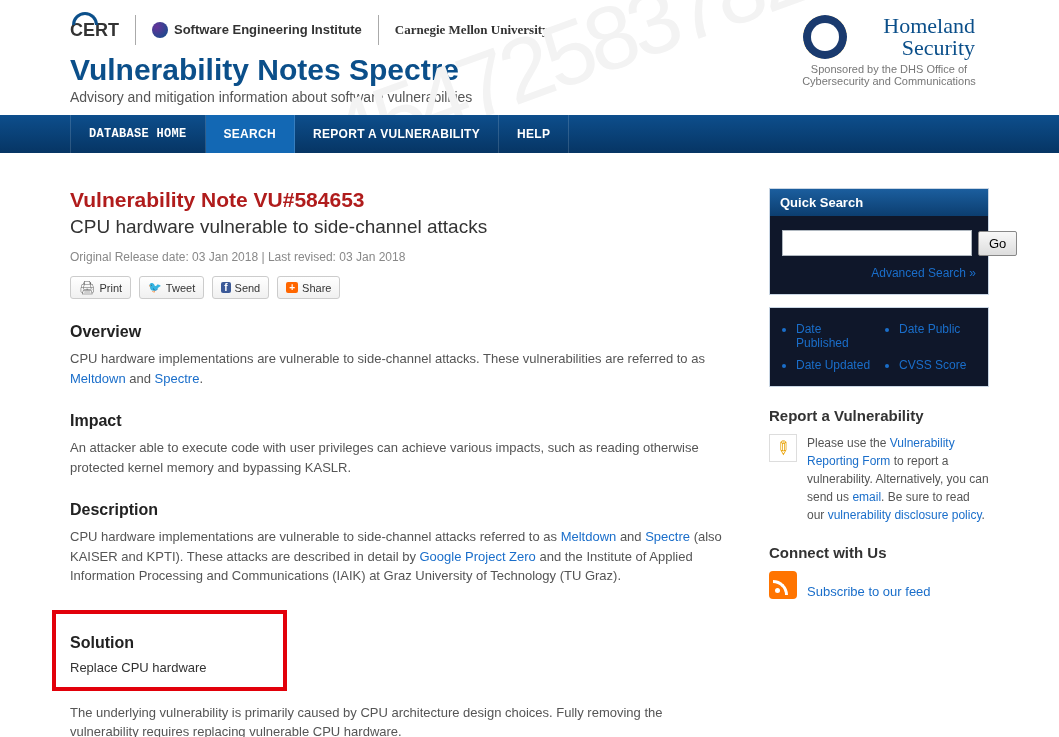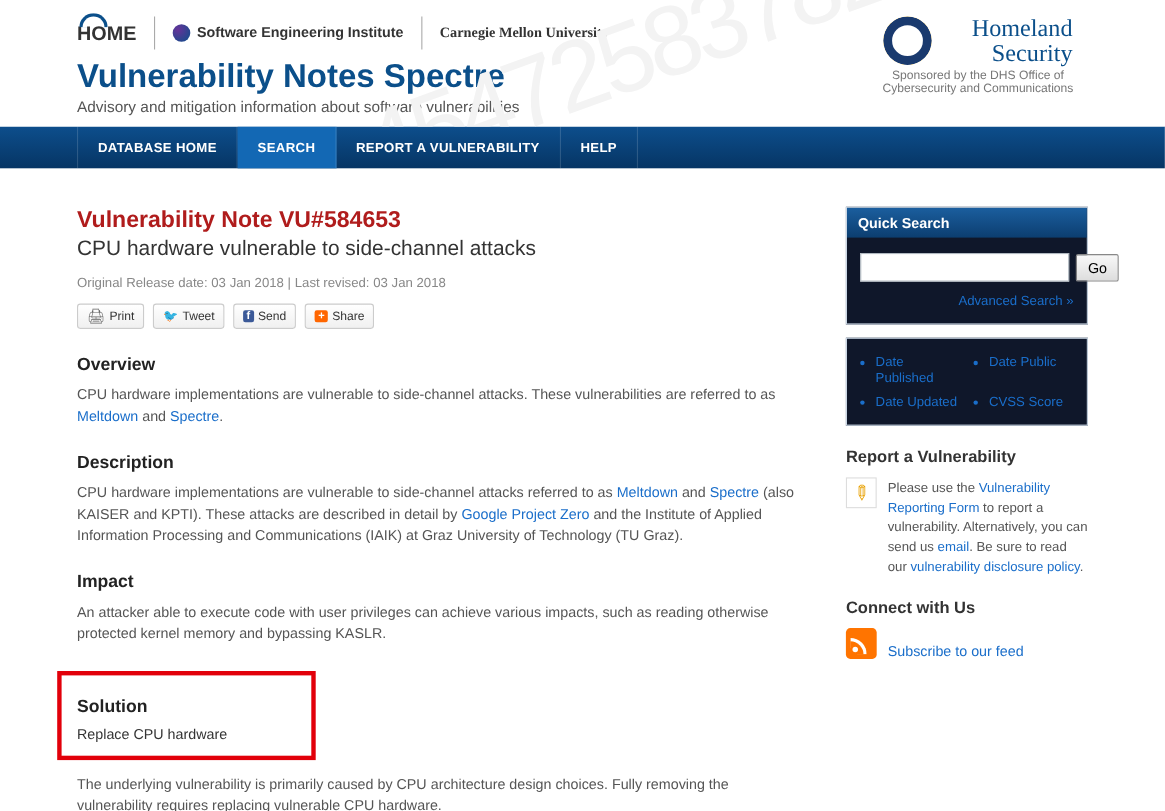--- a/index.html
+++ b/index.html
@@ -22,21 +22,21 @@
   .sponsor { position:absolute; right:70px; top:0; text-align:center; width:200px; }
   .dhs-row { display:flex; align-items:center; justify-content:center; gap:8px; }
   .dhs-seal { width:44px; height:44px; border-radius:50%; background: radial-gradient(circle,#fff 30%,#1a3a6e 31%,#1a3a6e 70%,#c8a030 71%,#c8a030 80%,#1a3a6e 81%); display:inline-block; position:relative; }
   .dhs-seal::after { content:""; position:absolute; inset:8px; border-radius:50%; background:#fff; }
   .dhs-txt { color:#0b4f8a; font-family:"Times New Roman",serif; font-size:22px; line-height:1; text-align:right; }
   .sponsor-line { color:#777; font-size:11px; margin-top:4px; }
 
   .navbar { background: linear-gradient(#0d4e8c,#063564); min-height:36px; }
   .nav-inner { max-width:1059px; margin:0 auto; padding:0 70px; display:flex; }
   .nav-item { color:#fff; font-weight:bold; font-size:12px; padding:12px 18px; border-right:1px solid rgba(255,255,255,0.15); letter-spacing:0.3px; cursor:pointer; }
-  .nav-item:first-child { border-left:1px solid rgba(255,255,255,0.15); }
+  .nav-item:first-child { border-left:1px solid rgba(255,255,255,0.15);font-family:Liberation Mono, monospace; }
   .nav-item.active { background:#1368b4; }
 
   .page { max-width:1059px; margin:0 auto; padding:35px 70px; display:flex; gap:40px; }
   .main { flex:1; min-width:0; }
   .side { width:220px; flex-shrink:0; }
 
   .vuln-title { color:#b01c1c; font-size:21px; font-weight:bold; }
   .vuln-sub { color:#333; font-size:19px; margin-top:4px; }
   .dates { color:#888; font-size:12px; margin-top:12px; }
   .share-row { display:flex; gap:8px; margin-top:12px; }
@@ -71,21 +71,21 @@
   .rss-ico::before { content:""; position:absolute; left:6px; bottom:6px; width:5px; height:5px; background:#fff; border-radius:50%; }
   .rss-ico::after { content:""; position:absolute; left:4px; bottom:4px; width:12px; height:12px; border:3px solid #fff; border-left:none; border-bottom:none; border-top-right-radius:16px; }
 </style>
 </head>
 <body>
 
 <div class="header-wrap">
   <div class="header-inner">
     <div class="header-bgnum">454725837823</div>
     <div class="logo-row">
-      <span class="logo-cert"><span class="arc"></span><span>HOME</span></span>
+      <span class="logo-cert"><span class="arc"></span><span>CERT</span></span>
       <span class="logo-sep"></span>
       <span class="logo-sei">
           <span class="sei-ball"></span>
           <span class="sei-txt">Software Engineering Institute</span>
         </span>
       <span class="logo-sep"></span>
       <span class="cmu">Carnegie Mellon University</span>
     </div>
     <div class="site-title">Vulnerability Notes Spectre</div>
     <div class="site-sub">Advisory and mitigation information about software vulnerabilities</div>
@@ -131,27 +131,27 @@
           <span>Share</span>
         </div>
     </div>
 
     <div class="sect">
       <h3>Overview</h3>
       <p><span>CPU hardware implementations are vulnerable to side-channel attacks. These vulnerabilities are referred to as </span><a>Meltdown</a><span> and </span><a>Spectre</a><span>.</span></p>
     </div>
 
     <div class="sect">
+      <h3>Impact</h3>
+      <p>An attacker able to execute code with user privileges can achieve various impacts, such as reading otherwise protected kernel memory and bypassing KASLR.</p>
+    </div>
+
+    <div class="sect">
       <h3>Description</h3>
       <p><span>CPU hardware implementations are vulnerable to side-channel attacks referred to as </span><a>Meltdown</a><span> and </span><a>Spectre</a><span> (also KAISER and KPTI). These attacks are described in detail by </span><a>Google Project Zero</a><span> and the Institute of Applied Information Processing and Communications (IAIK) at Graz University of Technology (TU Graz).</span></p>
-    </div>
-
-    <div class="sect">
-      <h3>Impact</h3>
-      <p>An attacker able to execute code with user privileges can achieve various impacts, such as reading otherwise protected kernel memory and bypassing KASLR.</p>
     </div>
 
     <div class="solution-wrap">
       <div class="solution-box">
         <h3 style="font-size:16px;font-weight:bold;color:#222;margin-bottom:8px;">Solution</h3>
         <div class="bold-line">Replace CPU hardware</div>
       </div>
       <p style="color:#555;font-size:13px;line-height:1.5;margin-top:12px;">The underlying vulnerability is primarily caused by CPU architecture design choices. Fully removing the vulnerability requires replacing vulnerable CPU hardware.</p>
     </div>
   </div>

